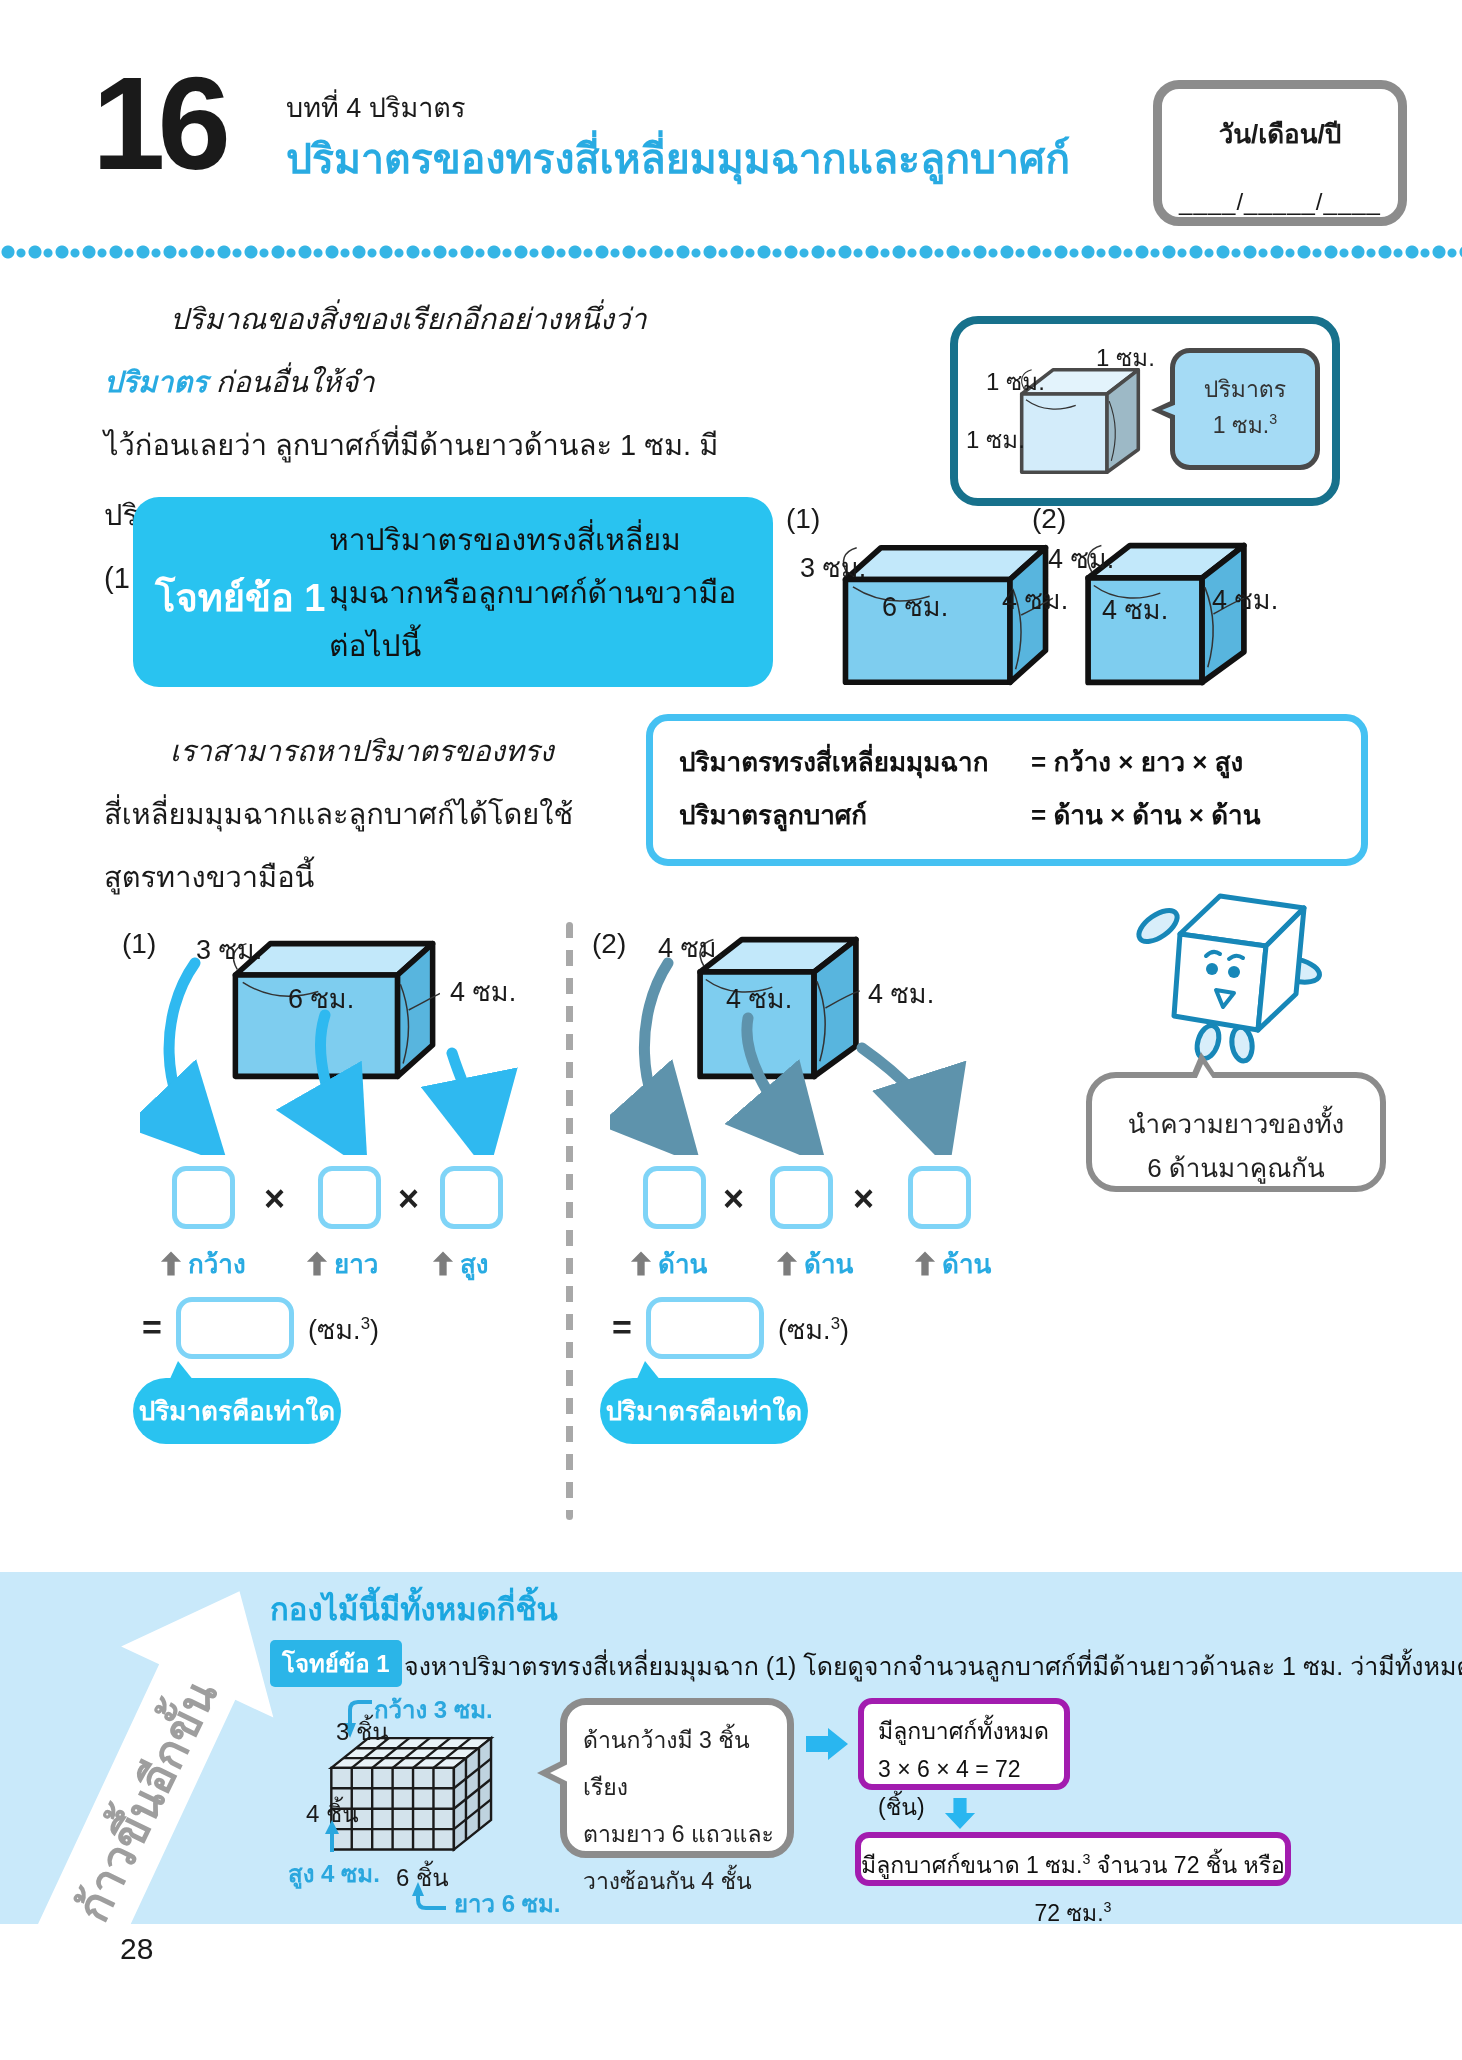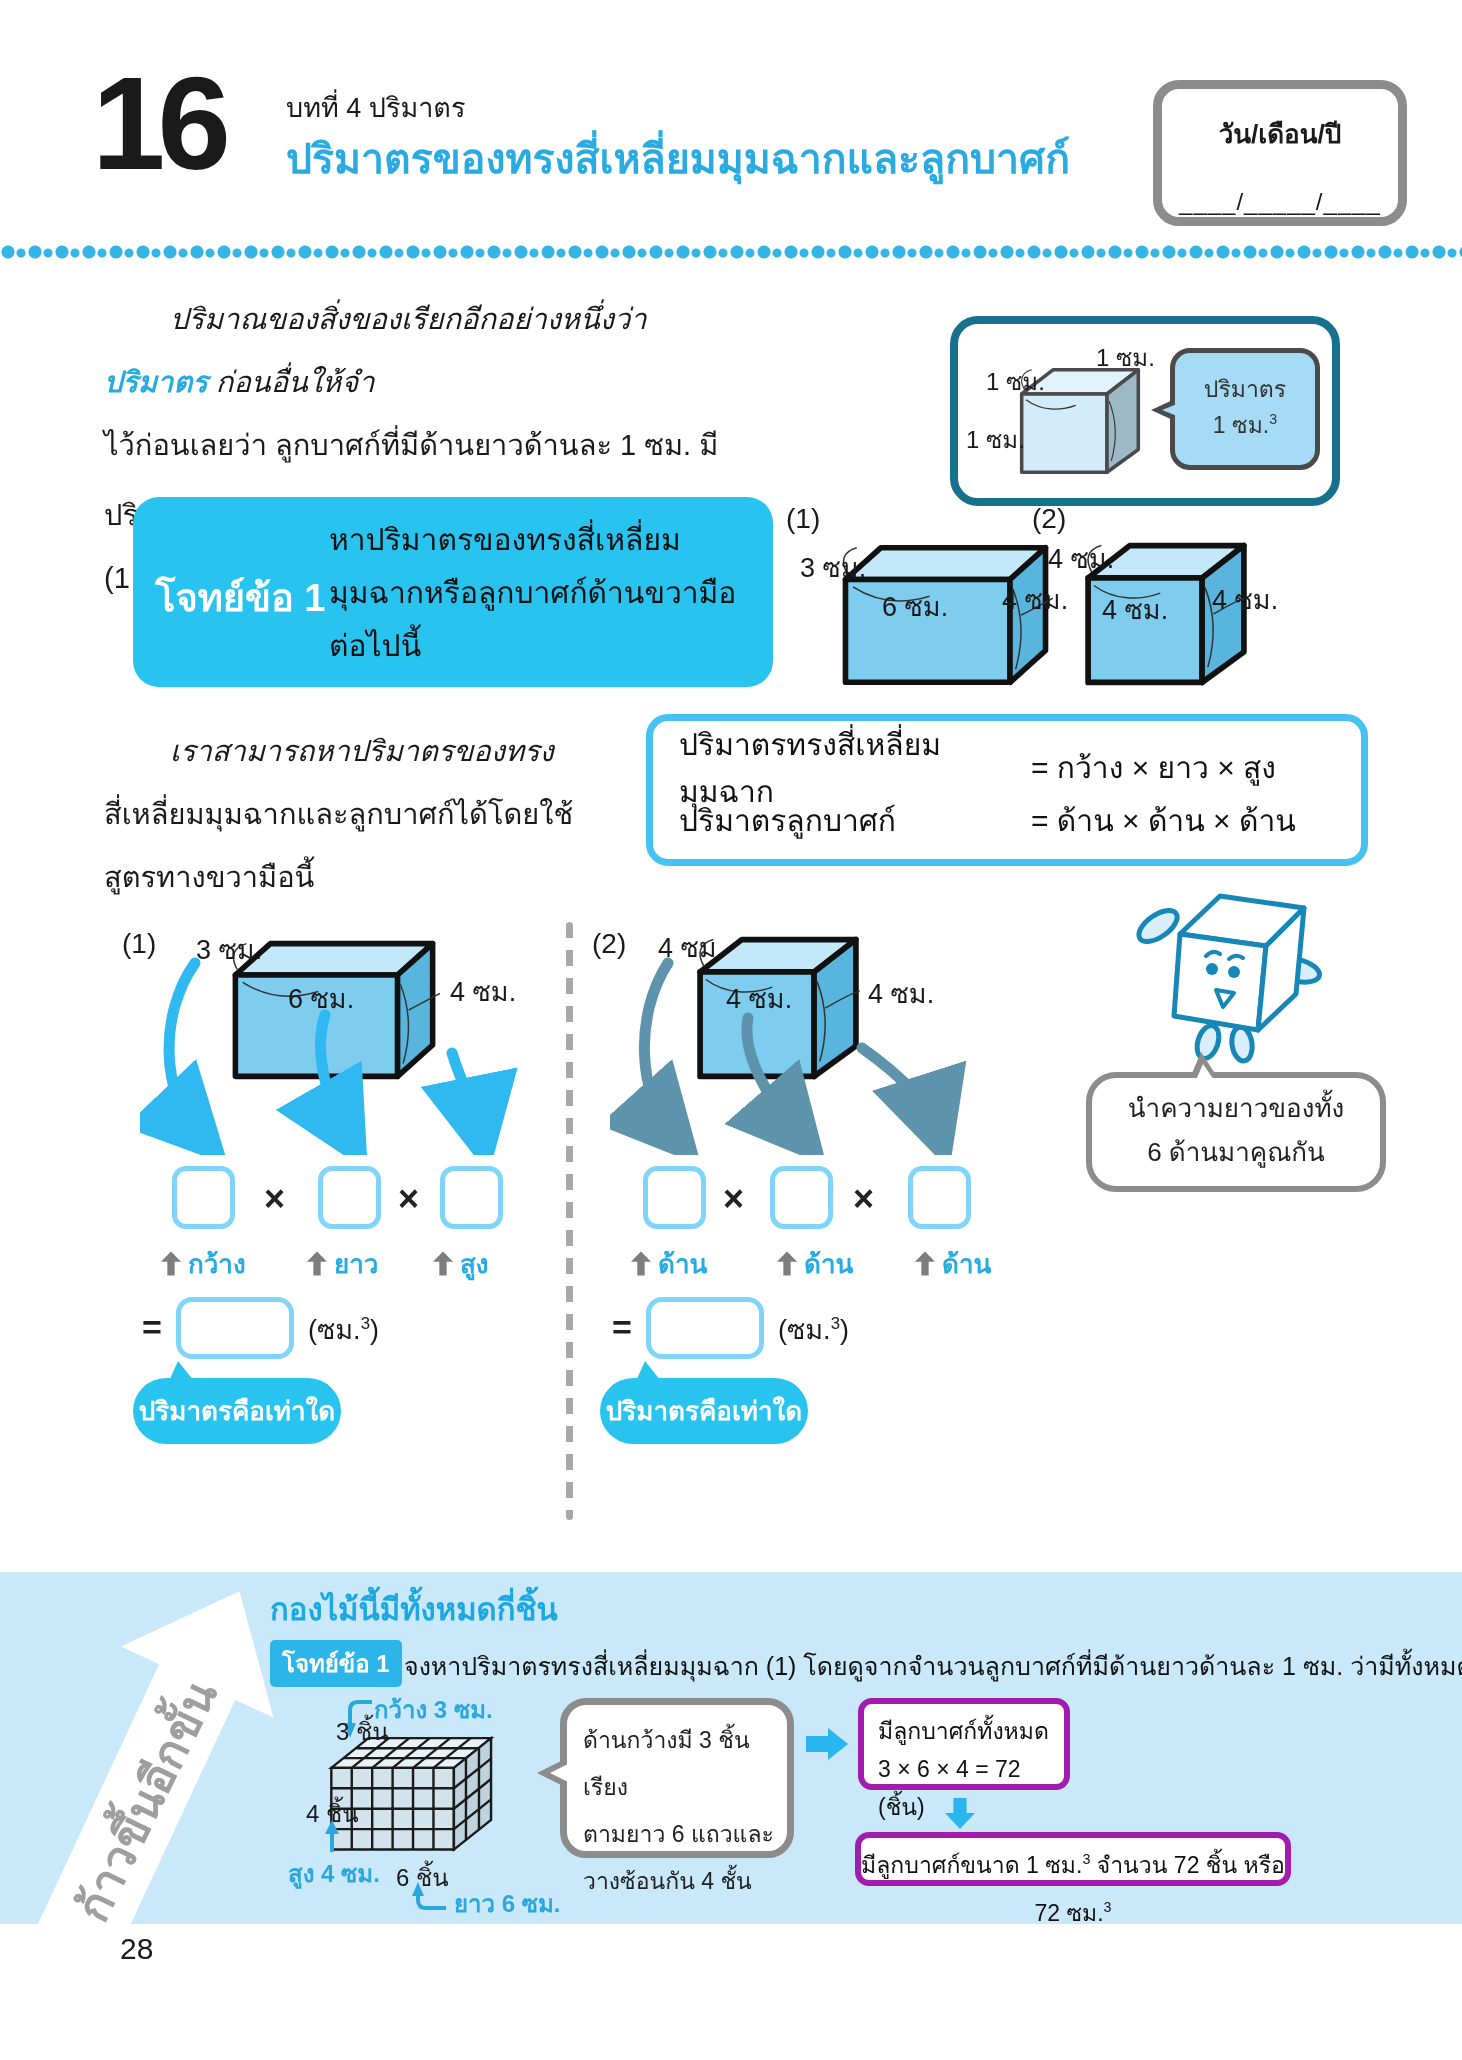--- a/index.html
+++ b/index.html
@@ -27,35 +27,35 @@
   .intro-bubble::before{content:"";position:absolute;left:-24px;top:46px;border-top:11px solid transparent;border-bottom:11px solid transparent;border-right:24px solid #4A4A4A;}
   .intro-bubble::after{content:"";position:absolute;left:-13px;top:51px;border-top:6px solid transparent;border-bottom:6px solid transparent;border-right:15px solid #A5DBF5;}
   
   .p1-box{width:640px;height:190px;background:#29C3F0;border-radius:26px;}
   .p1-badge{font-size:38px;font-weight:700;color:#fff;white-space:nowrap;}
   .p1-lines{font-size:30px;font-weight:400;color:#111;line-height:53px;}
   .fig-no{font-size:28px;color:#1a1a1a;}
   .dim27{font-size:27px;color:#1a1a1a;white-space:nowrap;}
   
   .formula-box{width:722px;height:152px;border:7px solid #45C1F2;border-radius:22px;background:#fff;padding:20px 26px;box-sizing:border-box;}
-  .f-row{display:flex;font-size:30px;font-weight:400;color:#111;height:53px;align-items:center;}
+  .f-row{display:flex;font-size:26px;font-weight:700;color:#111;height:53px;}
   .f-label{width:352px;}
   
   .ans-box{width:63px;height:63px;background:#fff;border:5px solid #7FD4F7;border-radius:14px;box-sizing:border-box;}
   .ans-box-lg{width:118px;height:62px;background:#fff;border:5px solid #7FD4F7;border-radius:16px;box-sizing:border-box;}
   .times{font-size:36px;font-weight:700;color:#222;}
   .equals{font-size:34px;font-weight:600;color:#222;}
   .factor{display:flex;align-items:center;gap:6px;}
   .up-arr{width:22px;height:25px;fill:#7d7d7d;}
   .factor-text{font-size:26px;color:#29ABE2;font-weight:600;white-space:nowrap;}
   .unit{font-size:27px;color:#1a1a1a;white-space:nowrap;}
   .bubble-blue{width:208px;height:66px;background:#29C3F0;border-radius:34px;color:#fff;font-size:26px;font-weight:700;text-align:center;line-height:66px;}
   .bubble-blue::before{content:"";position:absolute;top:-17px;left:36px;border-left:9px solid transparent;border-right:16px solid transparent;border-bottom:20px solid #29C3F0;}
   .v-divider{width:7px;background:repeating-linear-gradient(to bottom,#A8A8A8 0 16px,transparent 16px 28px);border-radius:4px;}
-  .mascot-bubble{width:300px;height:120px;background:#fff;border:6px solid #8C8C8C;border-radius:30px;text-align:center;font-size:26px;color:#222;line-height:44px;padding-top:8px;box-sizing:border-box;}
+  .mascot-bubble{width:300px;height:120px;background:#fff;border:6px solid #8C8C8C;border-radius:30px;text-align:center;font-size:26px;color:#222;line-height:44px;padding-top:24px;box-sizing:border-box;}
   .mascot-bubble::before{content:"";position:absolute;top:-26px;left:98px;border-left:11px solid transparent;border-right:17px solid transparent;border-bottom:26px solid #8C8C8C;}
   .mascot-bubble::after{content:"";position:absolute;top:-14px;left:104px;border-left:7px solid transparent;border-right:11px solid transparent;border-bottom:16px solid #fff;}
   
   .band{width:1462px;height:352px;background:#C9E9FA;}
   .ribbon-text{font-size:46px;font-weight:800;color:#9E9E9E;white-space:nowrap;transform:rotate(-64deg);transform-origin:0 0;}
   .su-heading{font-size:31px;font-weight:700;color:#1BA7E0;white-space:nowrap;}
   .su-badge{background:#2BB5E8;color:#fff;font-size:24px;font-weight:600;padding:4px 12px;border-radius:5px;white-space:nowrap;}
   .su-problem{font-size:25px;color:#111;white-space:nowrap;}
   .blue-label{font-size:24px;color:#2AA7DE;font-weight:600;white-space:nowrap;}
   .black-label{font-size:24px;color:#1a1a1a;white-space:nowrap;}

